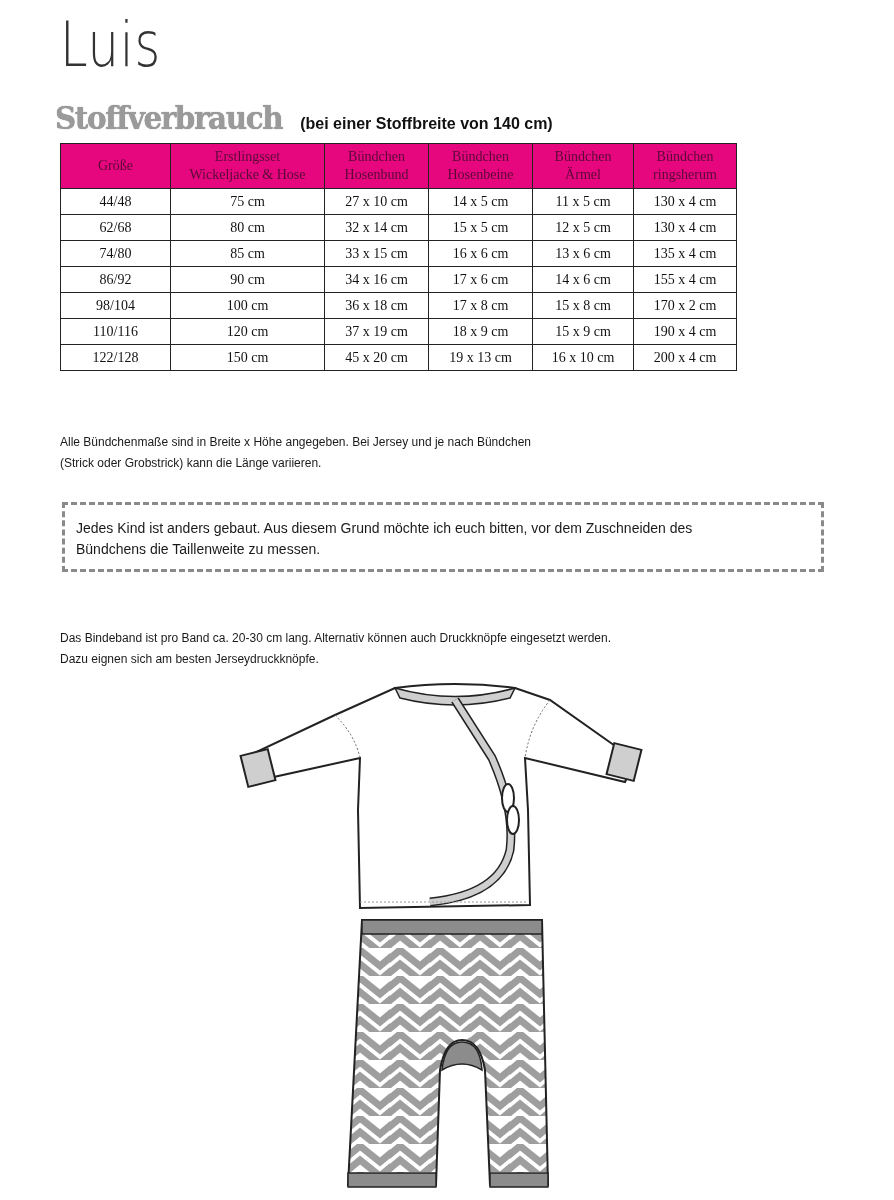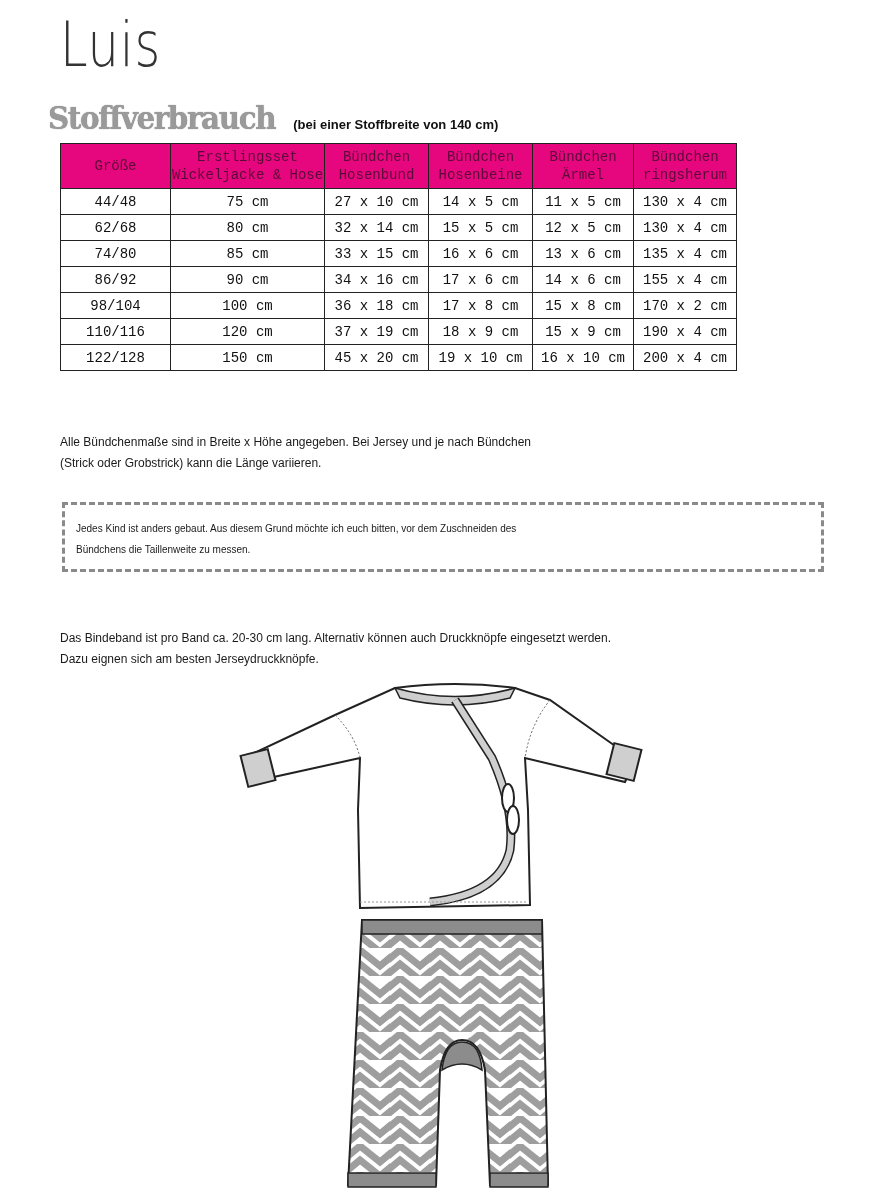--- a/index.html
+++ b/index.html
@@ -1,29 +1,29 @@
 <!DOCTYPE html>
 <html><head>
   <meta charset="utf-8">
   <style>
     html, body { margin: 0; padding: 0; background: #ffffff; }
     body { width: 894px; height: 1200px; position: relative; overflow: hidden; font-family: "Liberation Sans", sans-serif; color: #1a1a1a; }
     .title { position: absolute; left: 60px; top: 8px; font-family: "DejaVu Sans", sans-serif; font-weight: 200; font-size: 62px; letter-spacing: 1px; color: #333; transform: scaleX(0.8); transform-origin: left top; }
-    .subtitle-row { position: absolute; left: 48px; top: 100px; display: flex; align-items: baseline; text-align: right; }
+    .subtitle-row { position: absolute; left: 55px; top: 100px; display: flex; align-items: baseline; text-align: right; }
     .subtitle { font-family: "DejaVu Serif", serif; font-weight: bold; font-size: 31px; color: #9a9a9a; letter-spacing: -1.5px; transform: scaleX(0.95); transform-origin: left; text-shadow: 0 0 1px #777; }
-    .subtitle-note { font-family: "Liberation Sans", sans-serif; font-weight: bold; font-size: 13px; color: #111; margin-left: 6px; }
-    table.sizes { position: absolute; left: 60px; top: 143px; border-collapse: collapse; font-family: Liberation Mono, monospace; }
+    .subtitle-note { font-family: "Liberation Sans", sans-serif; font-weight: bold; font-size: 16px; color: #111; margin-left: 6px; }
+    table.sizes { position: absolute; left: 60px; top: 143px; border-collapse: collapse; font-family: Liberation Serif, serif; }
     table.sizes th, table.sizes td { border: 1.5px solid #222; text-align: center; padding: 0; font-size: 14px; }
     table.sizes th { background: #e6067d; color: #5b0a38; font-weight: normal; height: 44px; line-height: 18px; font-size: 14px; }
     table.sizes td { height: 25px; color: #111; }
     .c1 { width: 109px; } .c2 { width: 153px; } .c3 { width: 103px; } .c4 { width: 103px; } .c5 { width: 100px; } .c6 { width: 102px; }
     .para { position: absolute; left: 60px; font-size: 12px; line-height: 21px; color: #1a1a1a; }
     .p1 { top: 432px; width: 700px; }
     .dashed-box { position: absolute; left: 62px; top: 502px; width: 762px; height: 70px; border: 3px dashed #8a8a8a; box-sizing: border-box; }
-    .dashed-text { position: absolute; left: 76px; top: 518px; width: 740px; font-size: 10px; line-height: 21px; color: #1a1a1a; }
+    .dashed-text { position: absolute; left: 76px; top: 518px; width: 740px; font-size: 14px; line-height: 21px; color: #1a1a1a; }
     .p2 { top: 628px; width: 780px; }
     .illus { position: absolute; left: 230px; top: 670px; }
   </style>
 </head>
 <body>
 
 <div class="title">Luis</div>
 
 <div class="subtitle-row">
   <span class="subtitle">Stoffverbrauch</span>
@@ -87,21 +87,21 @@
       <td>120 cm</td>
       <td>37 x 19 cm</td>
       <td>18 x 9 cm</td>
       <td>15 x 9 cm</td>
       <td>190 x 4 cm</td>
     </tr>
     <tr>
       <td>122/128</td>
       <td>150 cm</td>
       <td>45 x 20 cm</td>
-      <td>19 x 10 cm</td>
+      <td>19 x 13 cm</td>
       <td>16 x 10 cm</td>
       <td>200 x 4 cm</td>
     </tr>
   </tbody>
 </table>
 
 <div class="para p1">
   <div>Alle Bündchenmaße sind in Breite x Höhe angegeben. Bei Jersey und je nach Bündchen</div>
   <div>(Strick oder Grobstrick) kann die Länge variieren.</div>
 </div>

